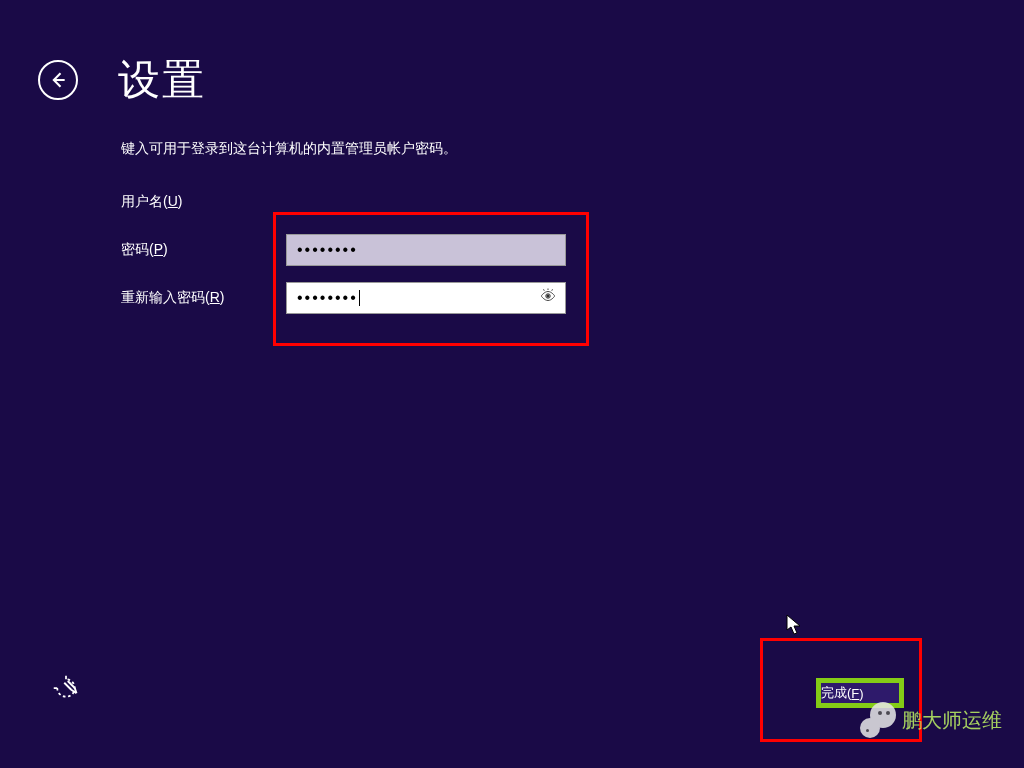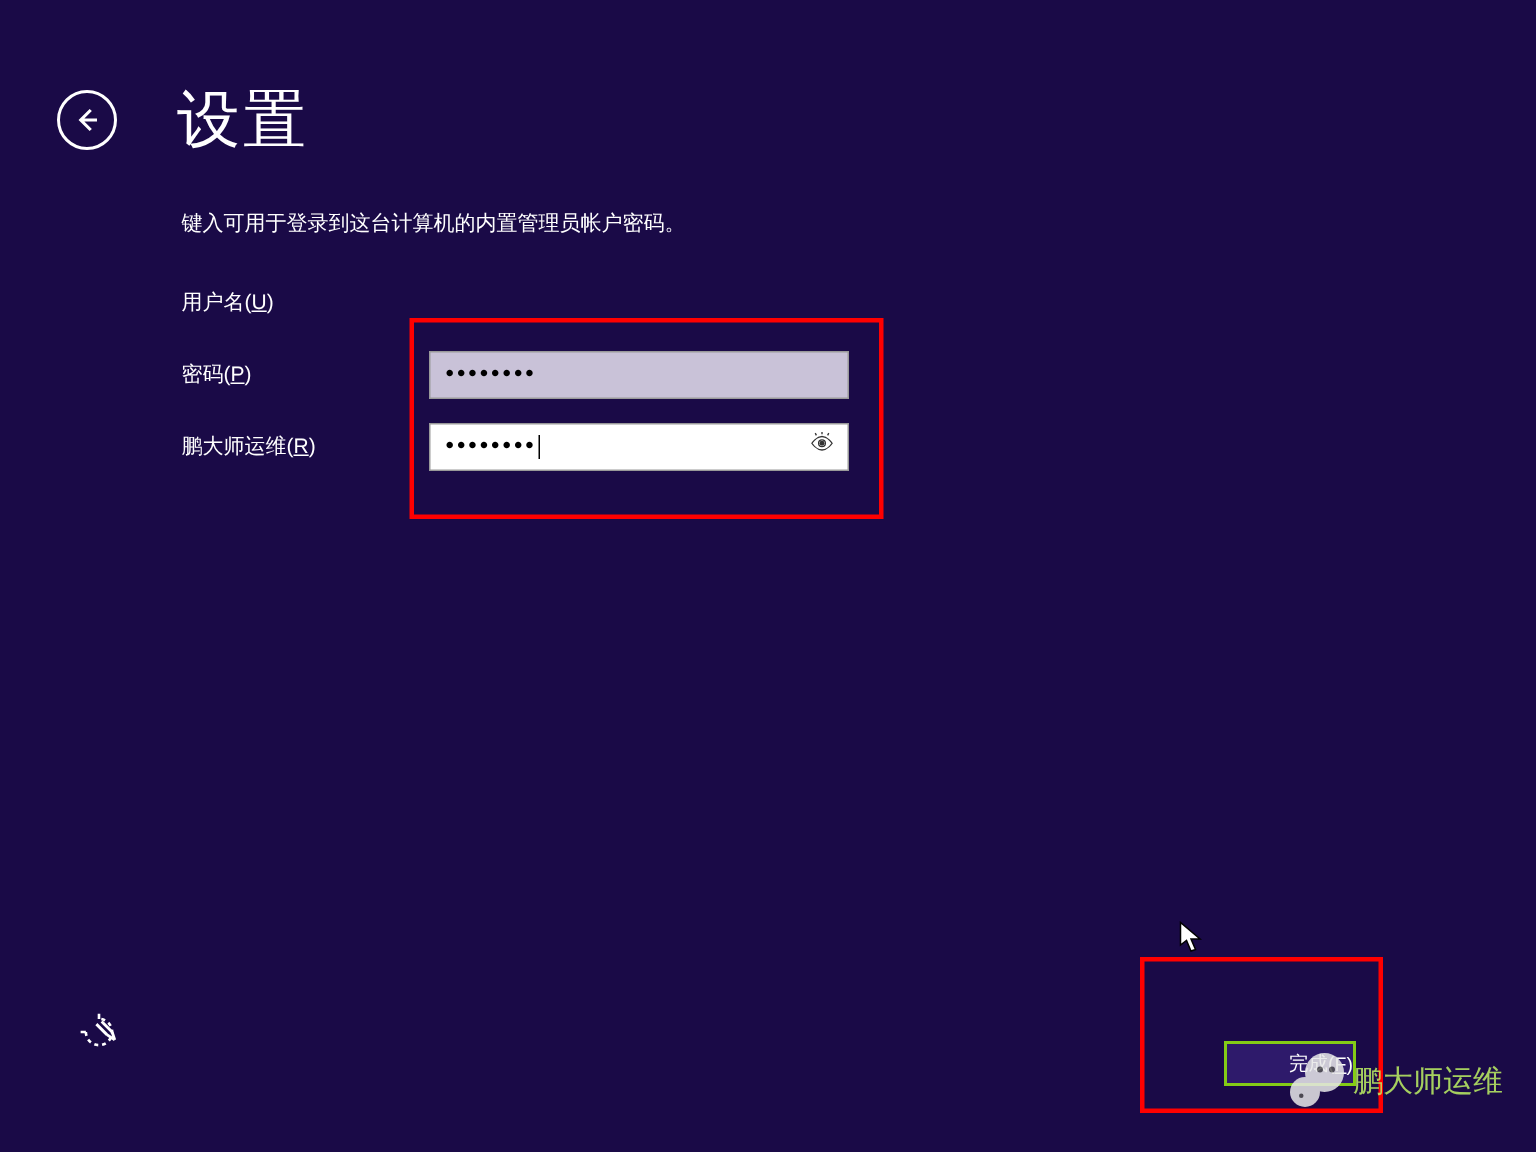--- a/index.html
+++ b/index.html
@@ -126,31 +126,31 @@
       position: absolute;
       bottom: 26px;
       right: 102px;
       width: 162px;
       height: 104px;
       border: 3px solid #ff0000;
       pointer-events: none;
     }
     .finish-btn {
       position: absolute;
-      bottom: 44px;
+      bottom: 60px;
       right: 120px;
       width: 88px;
       height: 30px;
       background: #2e1a6b;
-      border: 2px solid #84cc16;
+      border: 5px solid #84cc16;
       color: #fff;
       font-size: 13px;
       display: flex;
       align-items: center;
-      justify-content: flex-end;
+      justify-content: flex-start;
       cursor: pointer;
     }
     .watermark {
       position: absolute;
       bottom: 30px;
       right: 22px;
       display: flex;
       align-items: center;
       gap: 6px;
       opacity: 0.85;
@@ -208,21 +208,21 @@
     <div class="form-label">
       <span>密码(</span><span class="underline">P</span><span>)</span>
     </div>
     <div class="pw-input">
       <span>••••••••</span>
     </div>
   </div>
 
   <div class="form-row">
     <div class="form-label">
-      <span>鹏大师运维(</span><span class="underline">R</span><span>)</span>
+      <span>重新输入密码(</span><span class="underline">R</span><span>)</span>
     </div>
     <div class="pw-input active">
       <span>••••••••</span>
         <span class="cursor-caret"></span>
       <div class="reveal-icon">
         <svg viewBox="0 0 24 24" fill="#333">
           <path d="M12 6 C7 6 3 12 3 12 s4 6 9 6 9-6 9-6 S17 6 12 6z M12 15 a3 3 0 1 1 0-6 3 3 0 0 1 0 6z M12 4 l0 -2 M7 5 l-1 -2 M17 5 l1 -2" stroke="#333" stroke-width="1.2" fill="none"></path>
           <circle cx="12" cy="12" r="2.2" fill="#333"></circle>
         </svg>
       </div>

